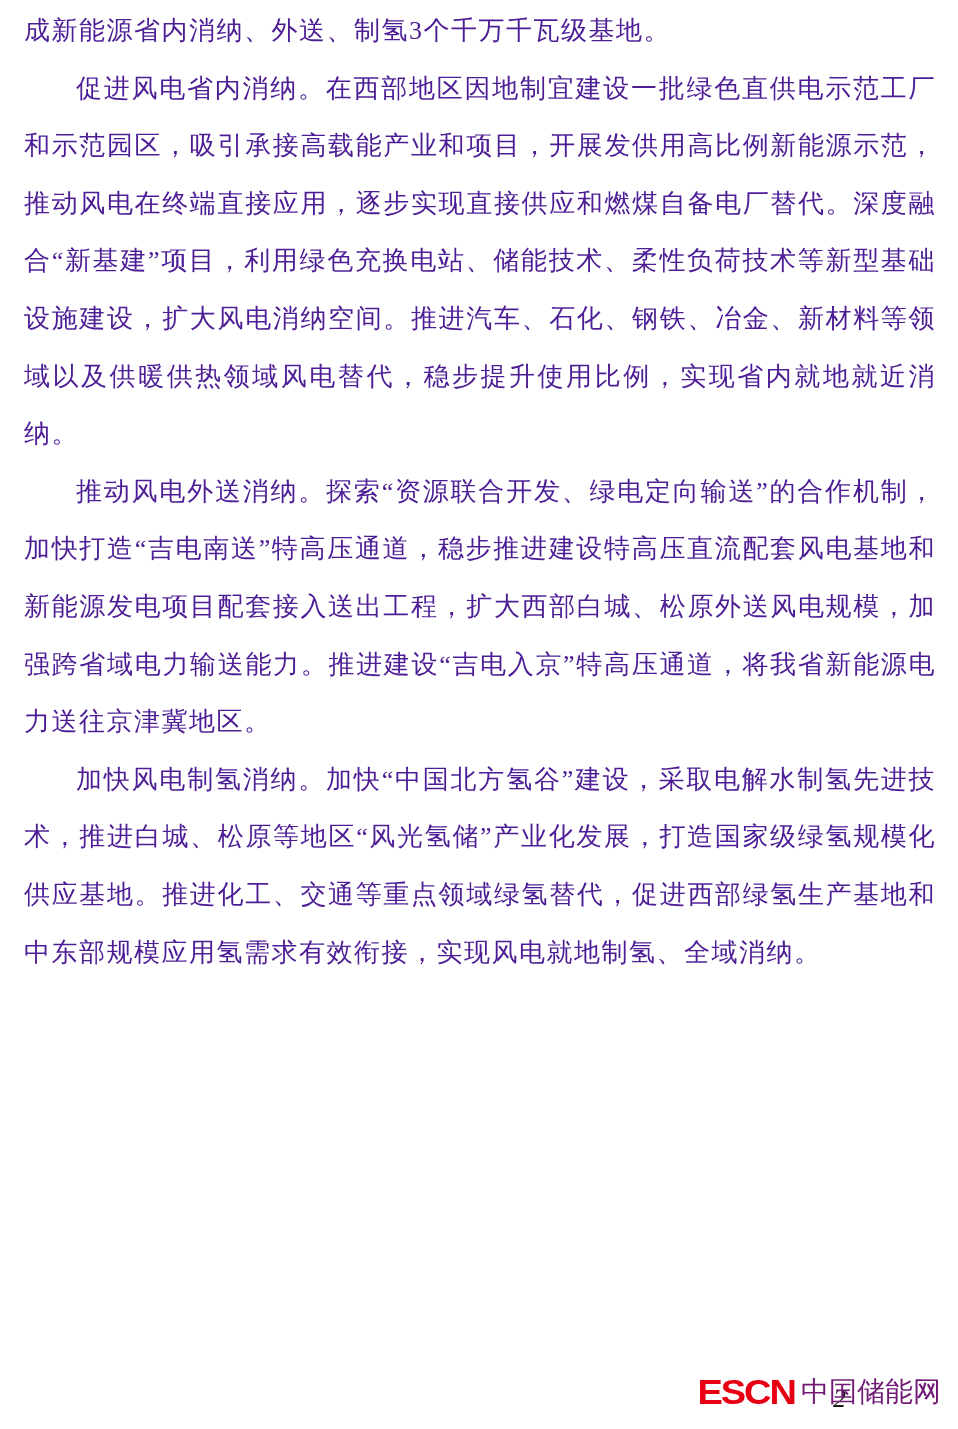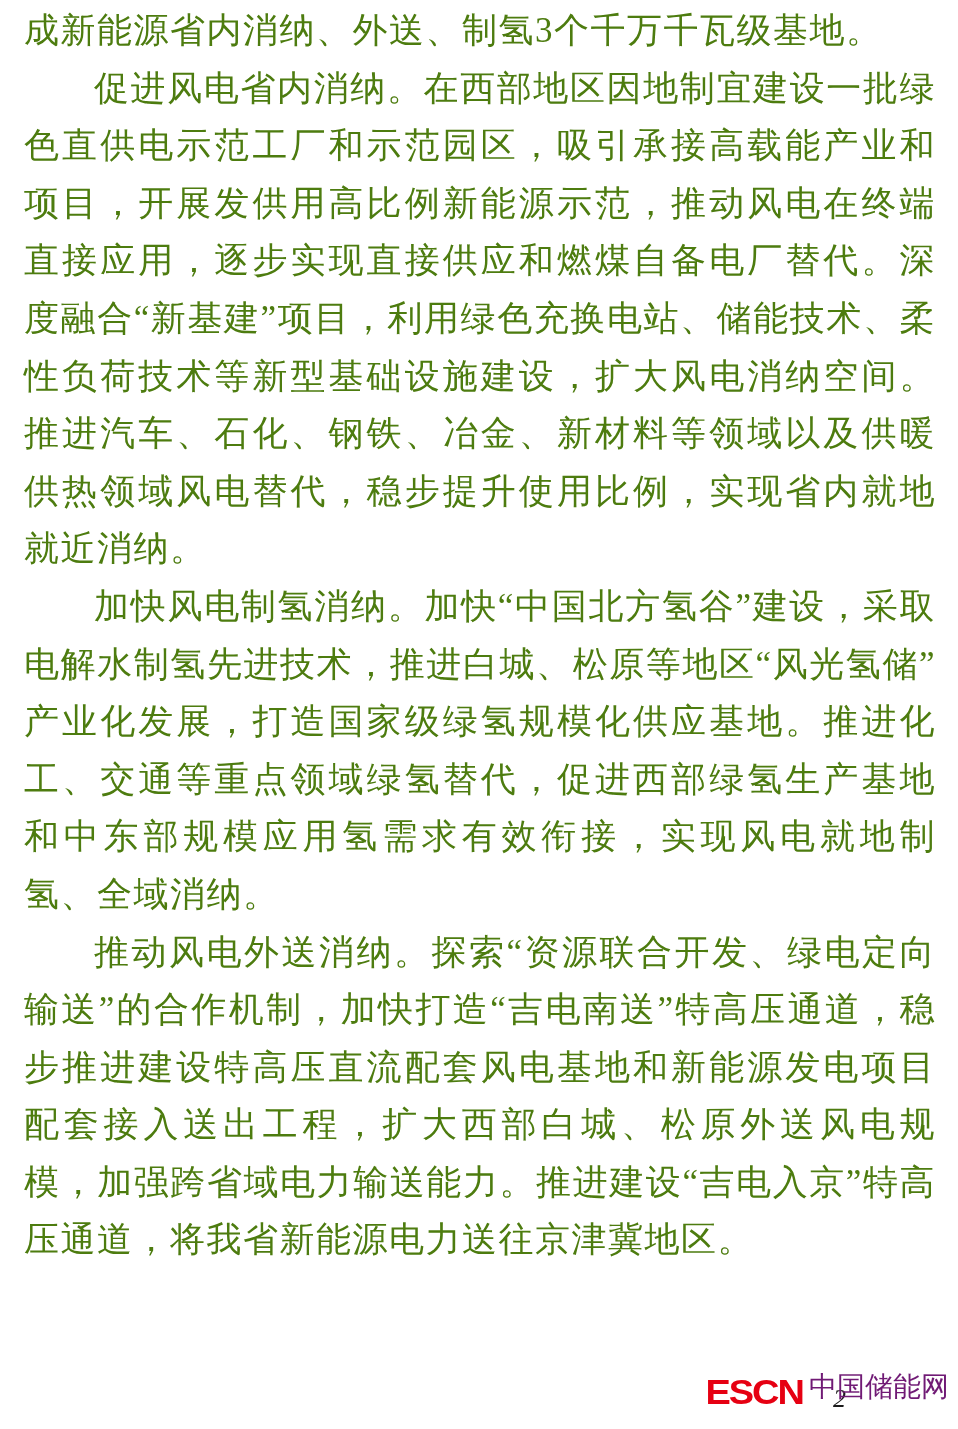--- a/index.html
+++ b/index.html
@@ -16,24 +16,24 @@
     font-family: "Liberation Serif", "DejaVu Serif", serif;
   }
   .content {
     position: absolute;
     left: 24px;
     top: 2px;
     width: 912px;
   }
   .para {
     margin: 0;
-    font-size: 35px;
+    font-size: 26px;
     line-height: 57.6px;
     letter-spacing: 1.5px;
-    color: #4d7c0f;
+    color: #4c1d95;
     text-align: justify;
     text-justify: inter-character;
     word-break: break-all;
   }
   .para.indent {
     text-indent: 2em;
     font-family: Liberation Serif, serif;
   }
   
   .page-number {
@@ -41,23 +41,24 @@
     left: 833px;
     top: 1384px;
     font-size: 26px;
     font-style: italic;
     color: #1a1a1a;
     z-index: 1;
   }
   
   .logo {
     position: absolute;
-    right: 9px;
+    right: 17px;
     bottom: 18px;
     display: flex;
+    align-items: center;
     z-index: 2;
     white-space: nowrap;
   }
   .logo-en {
     font-family: "Liberation Sans", "DejaVu Sans", sans-serif;
     font-weight: 900;
     font-size: 38px;
     line-height: 1;
     color: #e60012;
     letter-spacing: -2px;
@@ -74,22 +75,22 @@
   }
 </style>
 </head>
 <body>
 
 <div class="page">
 
   <div class="content">
     <p class="para">成新能源省内消纳、外送、制氢3个千万千瓦级基地。</p>
     <p class="para indent">促进风电省内消纳。在西部地区因地制宜建设一批绿色直供电示范工厂和示范园区，吸引承接高载能产业和项目，开展发供用高比例新能源示范，推动风电在终端直接应用，逐步实现直接供应和燃煤自备电厂替代。深度融合“新基建”项目，利用绿色充换电站、储能技术、柔性负荷技术等新型基础设施建设，扩大风电消纳空间。推进汽车、石化、钢铁、冶金、新材料等领域以及供暖供热领域风电替代，稳步提升使用比例，实现省内就地就近消纳。</p>
+    <p class="para indent">推动风电外送消纳。探索“资源联合开发、绿电定向输送”的合作机制，加快打造“吉电南送”特高压通道，稳步推进建设特高压直流配套风电基地和新能源发电项目配套接入送出工程，扩大西部白城、松原外送风电规模，加强跨省域电力输送能力。推进建设“吉电入京”特高压通道，将我省新能源电力送往京津冀地区。</p>
     <p class="para indent">加快风电制氢消纳。加快“中国北方氢谷”建设，采取电解水制氢先进技术，推进白城、松原等地区“风光氢储”产业化发展，打造国家级绿氢规模化供应基地。推进化工、交通等重点领域绿氢替代，促进西部绿氢生产基地和中东部规模应用氢需求有效衔接，实现风电就地制氢、全域消纳。</p>
-    <p class="para indent">推动风电外送消纳。探索“资源联合开发、绿电定向输送”的合作机制，加快打造“吉电南送”特高压通道，稳步推进建设特高压直流配套风电基地和新能源发电项目配套接入送出工程，扩大西部白城、松原外送风电规模，加强跨省域电力输送能力。推进建设“吉电入京”特高压通道，将我省新能源电力送往京津冀地区。</p>
   </div>
 
   <div class="page-number">2</div>
 
   <div class="logo">
     <span class="logo-en">ESCN</span>
     <span class="logo-cn">中国储能网</span>
   </div>
 
 </div>

